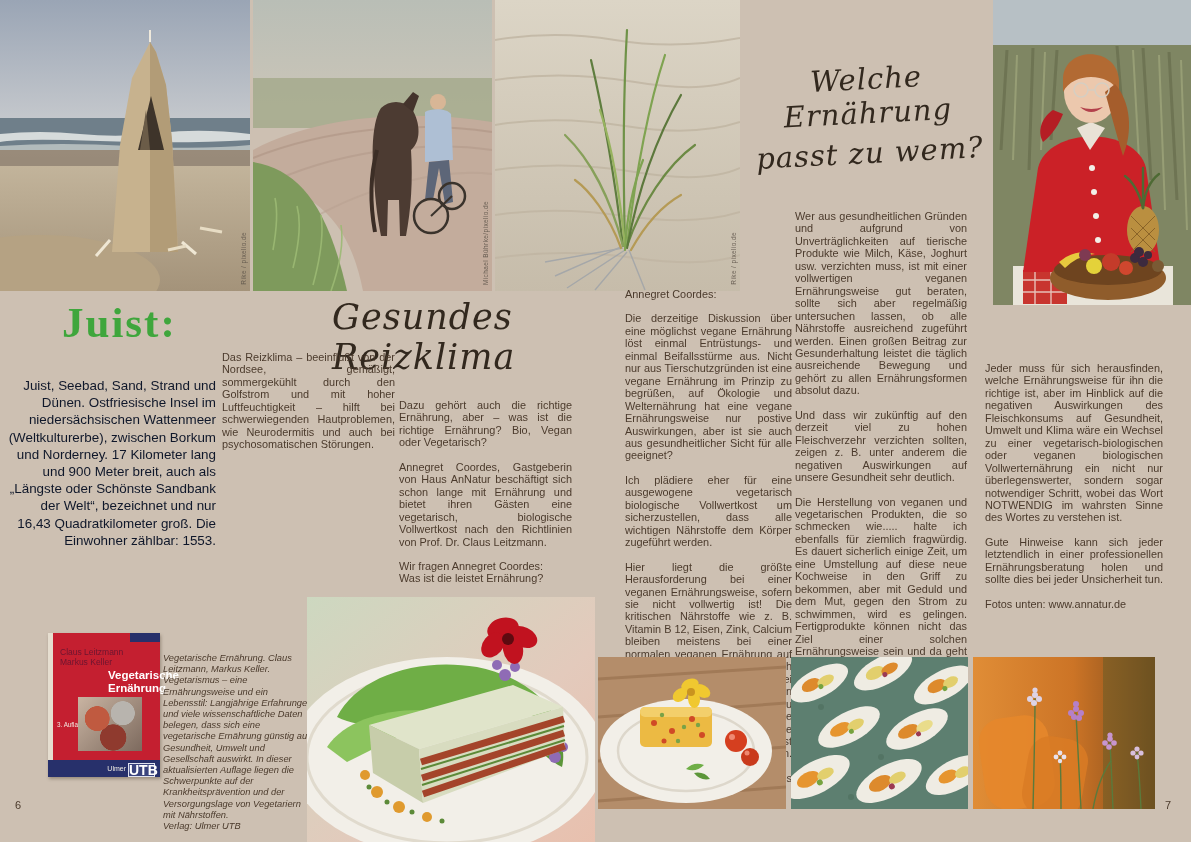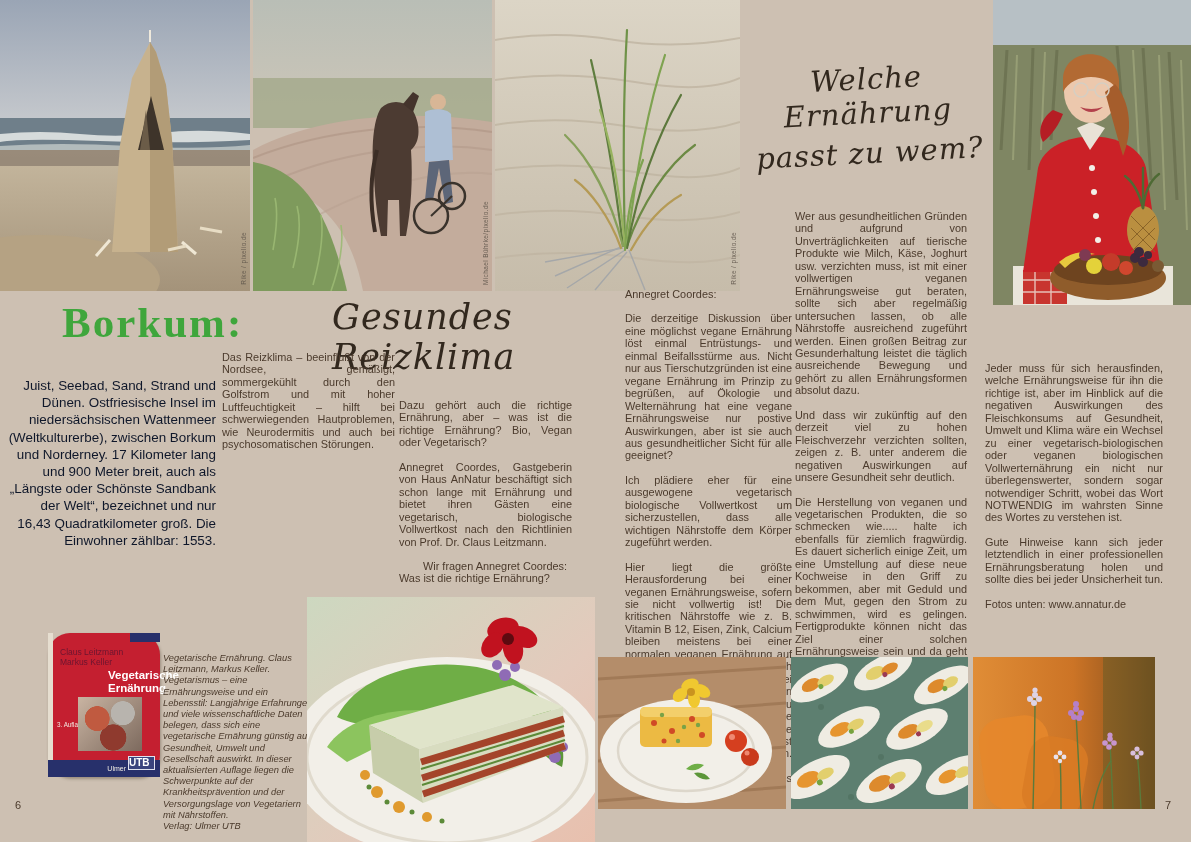--- a/index.html
+++ b/index.html
@@ -13,21 +13,21 @@
   .credit {
     position:absolute; right:3px; bottom:6px;
     writing-mode:vertical-rl; transform:rotate(180deg);
     font-size:6.5px; letter-spacing:.4px; color:#5e554a; opacity:.9;
   }
   .col { position:absolute; }
   .para {
     margin:0 0 12px 0; font-size:10.9px; line-height:12.45px;
     text-align:justify; color:#4b3a2c;
   }
-  .para.nogap { margin-bottom:0;margin-left:24px; }
+  .para.nogap { margin-bottom:0; }
   .island-heading {
     position:absolute; left:62px; top:298px; width:160px;
     font-family:"Liberation Serif", serif; font-weight:bold;
     font-size:43px; letter-spacing:2px; color:#3fa63c;
   }
   .island-intro {
     position:absolute; left:6px; top:377px; width:210px;
     font-size:13.4px; line-height:17.2px; text-align:right; color:#0f172a;
   }
   .script {
@@ -39,41 +39,41 @@
   }
   .right-headline {
     position:absolute; left:742px; top:62px; width:252px;
     text-align:center; transform:rotate(-3deg);
   }
   .right-headline .l1 { font-size:29px; letter-spacing:1px; }
   .right-headline .l2 { font-size:29px; letter-spacing:1px; margin-top:6px; }
   
   .book {
     position:absolute; left:48px; top:633px; width:112px; height:144px;
-    background:#c41f30; box-shadow:1px 2px 3px rgba(60,45,30,.35);border-radius:22px;
+    background:#c41f30; box-shadow:1px 2px 3px rgba(60,45,30,.35);
   }
   .book .spine { position:absolute; left:0; top:0; width:5px; height:100%; background:#e6ded0; }
   .book .corner { position:absolute; right:0; top:0; width:30px; height:9px; background:#27306b; }
   .book .authors { position:absolute; left:12px; top:14px; font-size:8.5px; line-height:10px; color:#6b1530; }
   .book .btitle { position:absolute; left:12px; top:36px; font-size:11.5px; line-height:12.5px; font-weight:bold; color:#ffffff;margin-left:48px; }
   .book .edition { position:absolute; left:9px; top:88px; font-size:6.3px; color:#f2e8e0; }
   .book .bimg {
     position:absolute; left:30px; top:64px; width:64px; height:54px;
     background:
       radial-gradient(circle at 30% 40%, #c05a40 0 22%, transparent 23%),
       radial-gradient(circle at 70% 30%, #b8b4ae 0 20%, transparent 21%),
       radial-gradient(circle at 55% 75%, #8f3a2e 0 24%, transparent 25%),
       linear-gradient(135deg, #c9b4a2, #7d6a5e);
   }
   .book .band { position:absolute; left:0; bottom:0; width:100%; height:17px; background:#27306b; }
   .book .pub { position:absolute; right:34px; bottom:5px; font-size:7px; color:#f0ece4; }
   .book .logo {
-    position:absolute; right:5px; bottom:7px; width:25px; height:12px;
+    position:absolute; right:5px; bottom:0; width:25px; height:12px;
     background:#3a447e; border:1px solid #dfe2ee; color:#ffffff;
-    font-size:10px; font-weight:bold; text-align:left; line-height:12px;
+    font-size:14px; font-weight:bold; text-align:left; line-height:12px;
   }
   .book-caption {
     position:absolute; left:163px; top:653px; width:150px;
     font-size:9.3px; line-height:11.2px; font-style:italic; color:#4b3a2c;
   }
   .book-caption .vp { margin-top:0; }
   .pagenum { position:absolute; font-size:11px; color:#4b3a2c; }
   .pagenum.left { left:15px; top:799px; }
   .pagenum.right { left:1165px; top:799px; }
 </style>
@@ -259,33 +259,33 @@
       <circle cx="165" cy="266" r="6" fill="#7a5a34"></circle>
       <circle cx="133" cy="268" r="7" fill="#d0472e"></circle>
     </svg>
   </div>
 
   <div class="right-headline script">
     <div class="l1">Welche Ernährung</div>
     <div class="l2">passt zu wem?</div>
   </div>
 
-  <div class="island-heading">Borkum:</div>
+  <div class="island-heading">Juist:</div>
   <div class="island-intro">Juist, Seebad, Sand, Strand und Dünen. Ostfriesische Insel im niedersächsischen Wattenmeer (Weltkulturerbe), zwischen Borkum und Norderney. 17 Kilometer lang und 900 Meter breit, auch als „Längste oder Schönste Sandbank der Welt“, bezeichnet und nur 16,43 Quadratkilometer groß. Die Einwohner zählbar: 1553.</div>
   <div class="reizklima-heading script">Gesundes Reizklima</div>
 
   <div class="col" style="left:222px;top:351px;width:173px;">
     <p class="para">Das Reizklima – beeinflußt von der Nordsee, gemäßigt, sommergekühlt durch den Golfstrom und mit hoher Luftfeuchtigkeit – hilft bei schwerwiegenden Hautproblemen, wie Neurodermitis und auch bei psychosomatischen Störungen.</p>
   </div>
 
   <div class="col" style="left:399px;top:399px;width:173px;">
     <p class="para">Dazu gehört auch die richtige Ernährung, aber – was ist die richtige Ernährung? Bio, Vegan oder Vegetarisch?</p>
     <p class="para">Annegret Coordes, Gastgeberin von Haus AnNatur beschäftigt sich schon lange mit Ernährung und bietet ihren Gästen eine vegetarisch, biologische Vollwertkost nach den Richtlinien von Prof. Dr. Claus Leitzmann.</p>
     <p class="para nogap">Wir fragen Annegret Coordes:</p>
-    <p class="para">Was ist die richtige Ernährung?</p>
+    <p class="para">Was ist die leistet Ernährung?</p>
   </div>
 
   <div class="col" style="left:625px;top:288px;width:167px;">
     <p class="para">Annegret Coordes:</p>
     <p class="para">Die derzeitige Diskussion über eine möglichst vegane Ernährung löst einmal Entrüstungs- und einmal Beifallsstürme aus. Nicht nur aus Tierschutzgründen ist eine vegane Ernährung im Prinzip zu begrüßen, auf Ökologie und Welternährung hat eine vegane Ernährungsweise nur postive Auswirkungen, aber ist sie auch aus gesundheitlicher Sicht für alle geeignet?</p>
     <p class="para">Ich plädiere eher für eine ausgewogene vegetarisch biologische Vollwertkost um sicherzustellen, dass alle wichtigen Nährstoffe dem Körper zugeführt werden.</p>
     <p class="para">Hier liegt die größte Herausforderung bei einer veganen Ernährungsweise, sofern sie nicht vollwertig ist! Die kritischen Nährstoffe wie z. B. Vitamin B 12, Eisen, Zink, Calcium bleiben meistens bei einer normalen veganen Ernährung auf der Strecke und dies haben auch bereits Untersuchungen bei Veganern bestätigt. Die Folgen sind nicht absehbar und führen zu frühzeitigen Erkrankungen, die durch die unzureichende Nährstoffzuführung ausgelöst werden können. Nahrungsergänzungsmittel können diesen Fehlbedarf des Körpers nicht decken!</p>
   </div>
 
   <div class="col" style="left:795px;top:210px;width:172px;">

